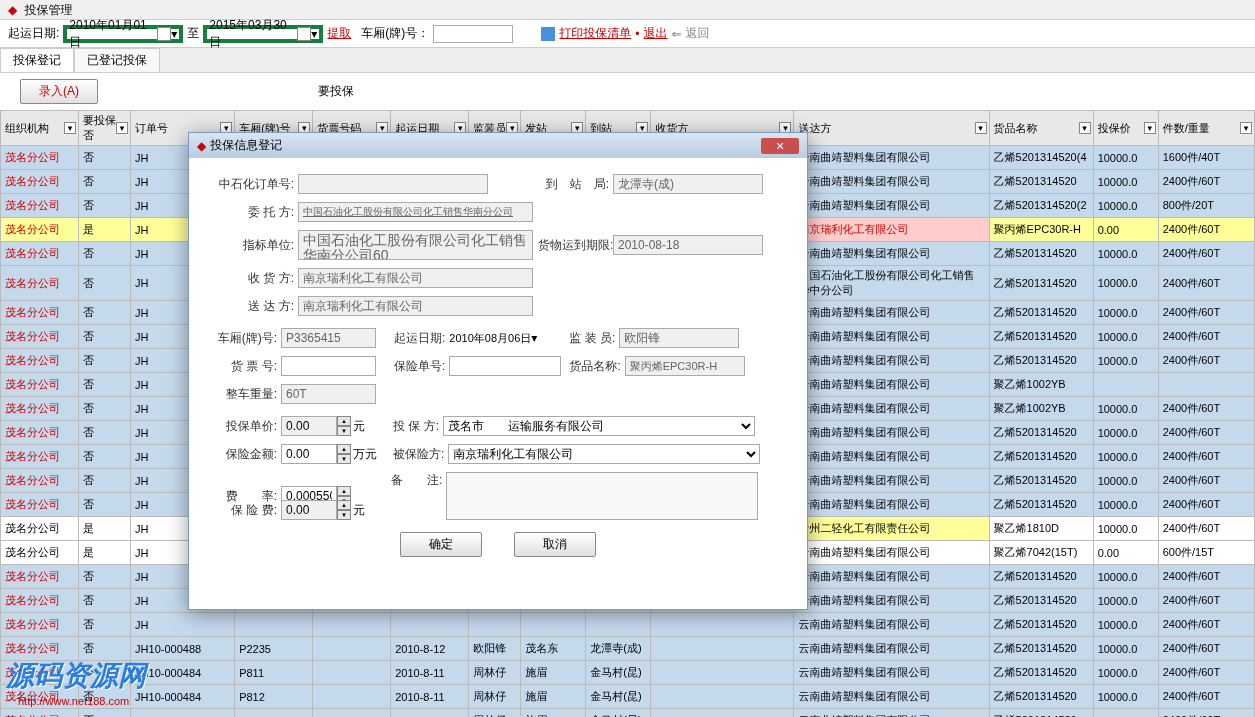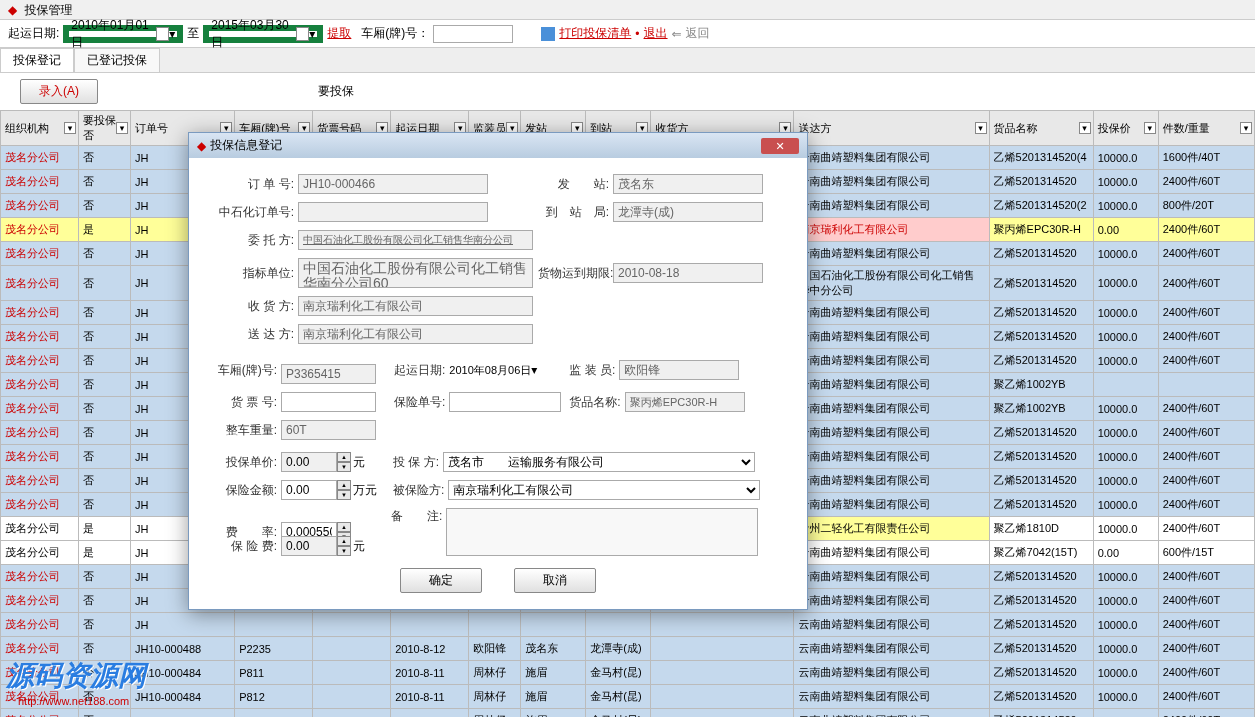--- a/index.html
+++ b/index.html
@@ -1,21 +1,21 @@
 <!DOCTYPE html>
 <html><head>
 <meta charset="utf-8">
 <style>
 * { box-sizing: border-box; margin: 0; padding: 0; font-family: "Microsoft YaHei", SimSun, sans-serif; font-size: 12px; }
 body { background: #f5f5f5; width: 1255px; height: 717px; overflow: hidden; position: relative; }
 .title-bar { background: #f0f0f0; padding: 2px 8px; height: 20px; border-bottom: 1px solid #ccc; }
 .title-bar .diamond { color: #c00; margin-right: 4px; }
 .toolbar { background: #fff; padding: 4px 8px; height: 28px; border-bottom: 1px solid #ccc; display: flex; align-items: center; gap: 4px; }
 .toolbar input[type="text"] { border: 1px solid #aaa; padding: 1px 4px; height: 18px; background: #fff; }
-.toolbar .date-picker { display: inline-flex; align-items: center; border: 6px solid #15803d; padding: 0 2px; height: 18px; width: 120px; background: #fff; }
+.toolbar .date-picker { display: inline-flex; align-items: center; border: 4px solid #15803d; padding: 0 2px; height: 18px; width: 120px; background: #fff; }
 .toolbar .cal-icon { width: 14px; height: 14px; background: #fff; border: 1px solid #888; display: inline-block; }
 .toolbar .link { color: #c00; cursor: pointer; text-decoration: underline; }
 .toolbar .print-icon { width: 14px; height: 14px; background: #4a90d9; display: inline-block; }
 .toolbar .back-arrow { color: #888; }
 .tabs { display: flex; background: #eee; border-bottom: 1px solid #ccc; }
 .tabs .tab { padding: 3px 12px; border: 1px solid #ccc; border-bottom: none; background: #f8f8f8; cursor: pointer; }
 .tabs .tab.active { background: #fff; }
 .sub-toolbar { padding: 6px 20px; background: #fff; display: flex; align-items: center; gap: 20px; }
 .btn { border: 1px solid #888; background: linear-gradient(#fff, #e0e0e0); padding: 3px 18px; cursor: pointer; border-radius: 2px; }
 .grid { width: 100%; border-collapse: collapse; background: #fff; }
@@ -502,30 +502,20 @@
 
 <div class="modal-overlay">
   <div class="modal-title">
     <span class="diamond">◆</span>
     <span>投保信息登记</span>
     <span class="close">✕</span>
   </div>
   <div class="modal-body">
     <div class="form-row">
       <div class="form-col">
-          <span class="form-label" style="width:85px">订 单 号:</span>
-          <input class="form-input ro" style="width: 190px;" readonly="" value="JH10-000466">
-        </div>
-      <div class="form-col" style="margin-left:50px">
-          <span class="form-label" style="width:75px">发　　站:</span>
-          <input class="form-input ro" style="width: 150px;" readonly="" value="茂名东">
-        </div>
-    </div>
-    <div class="form-row">
-      <div class="form-col">
           <span class="form-label" style="width:85px">中石化订单号:</span>
           <input class="form-input ro" style="width: 190px;" readonly="" value="">
         </div>
       <div class="form-col" style="margin-left:50px">
           <span class="form-label" style="width:75px">到　站　局:</span>
           <input class="form-input ro" style="width: 150px;" readonly="" value="龙潭寺(成)">
         </div>
     </div>
     <div class="form-row">
       <div class="form-col">
@@ -552,21 +542,21 @@
     <div class="form-row">
       <div class="form-col">
           <span class="form-label" style="width:85px">送 达 方:</span>
           <input class="form-input ro" style="width: 235px;" readonly="" value="南京瑞利化工有限公司">
         </div>
     </div>
 
     <div class="form-row" style="margin-top:12px">
       <div class="form-col">
           <span class="form-label" style="width:68px">车厢(牌)号:</span>
-          <input class="form-input ro" style="width: 95px; margin-top: 8px;" readonly="" value="P3365415">
+          <input class="form-input ro" style="width: 95px;" readonly="" value="P3365415">
         </div>
       <div class="form-col" style="margin-left:18px">
           <span class="form-label">起运日期:</span>
         <span class="date-picker" style="width:112px"><span style="font-size:11px">2010年08月06日</span><span class="cal-icon" style="margin-left:auto"></span><span>▾</span></span>
       </div>
       <div class="form-col" style="margin-left:8px">
           <span class="form-label">监 装 员:</span>
           <input class="form-input ro" style="width: 120px;" readonly="" value="欧阳锋">
         </div>
     </div>

